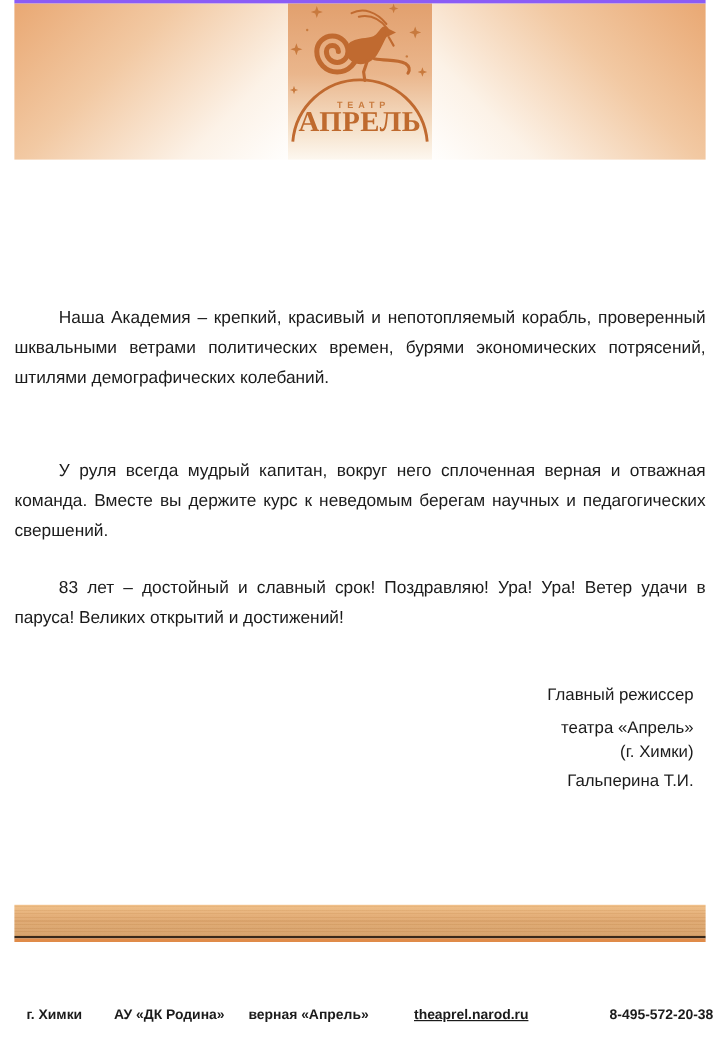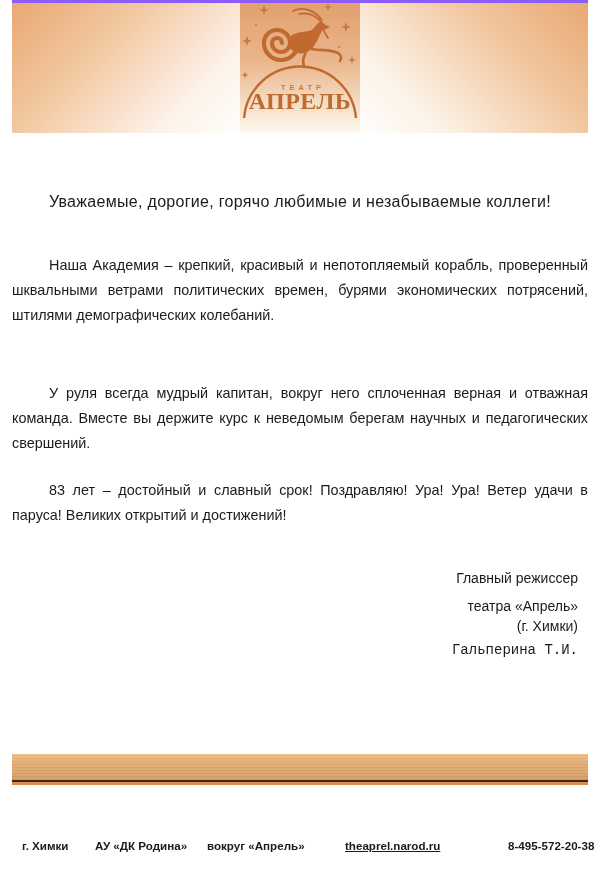--- a/index.html
+++ b/index.html
@@ -33,21 +33,21 @@
   }
   .para.p1 { top:253px; }
   .para.p2 { top:381px; }
   .para.p3 { top:478px; }
 
   .signature {
     position:absolute; top:568px; right:22px; text-align:right;
     font-size:14px; line-height:20px;
   }
   .signature .role2 { margin-top:8px; }
-  .signature .name  { margin-top:4px;font-family:Liberation Mono, monospace; }
+  .signature .name  { margin-top:4px; }
 
   
   .footer-bar {
     position:absolute; top:754px; left:12px; right:12px; height:26px;
     background:
       repeating-linear-gradient(0deg, rgba(110,70,35,0.06) 0 1px, rgba(255,255,255,0.05) 1px 3px),
       linear-gradient(to bottom,#f0be85 0%,#e3ab72 35%,#d49e66 100%);
     border-bottom:2px solid #38281a;
   }
   .footer-bar::after {
@@ -98,35 +98,34 @@
 
         <path d="M4 115 A56.2 56.2 0 0 1 116 115" fill="none" stroke="#c06a30" stroke-width="2.4"></path>
 
         <text x="63" y="87" text-anchor="middle" font-family="Liberation Sans, sans-serif" font-weight="bold" font-size="7.5" letter-spacing="4" fill="#c97c40">ТЕАТР</text>
         <text x="60" y="106" text-anchor="middle" font-family="Liberation Serif, serif" font-weight="bold" font-size="24" letter-spacing="0.5" fill="#bf6a2e">АПРЕЛЬ</text>
       </svg>
     </div>
     <div class="banner-side right"></div>
   </div>
 
-  <div class="salutation">Уважаемые, дорогие, горячо любимые и незабываемые коллеги!</div>
 
   <div class="para p2">У руля всегда мудрый капитан, вокруг него сплоченная верная и отважная команда. Вместе вы держите курс к неведомым берегам научных и педагогических свершений.</div>
   <div class="para p1">Наша Академия – крепкий, красивый и непотопляемый корабль, проверенный шквальными ветрами политических времен, бурями экономических потрясений, штилями демографических колебаний.</div>
   <div class="para p3">83 лет – достойный и славный срок! Поздравляю! Ура! Ура! Ветер удачи в паруса! Великих открытий и достижений!</div>
 
   <div class="signature">
     <div class="role1">Главный режиссер</div>
     <div class="role2">театра «Апрель»</div>
     <div class="role3">(г. Химки)</div>
     <div class="name">Гальперина Т.И.</div>
   </div>
 
   <div class="footer-bar"></div>
   <div class="footer-row">
     <span class="f-city">г. Химки</span>
     <span class="f-org">АУ «ДК Родина»</span>
-    <span class="f-theater">вокруг «Апрель»</span>
+    <span class="f-theater">верная «Апрель»</span>
     <a class="f-site">theaprel.narod.ru</a>
     <span class="f-phone">8-495-572-20-38</span>
   </div>
 
 </div>
 
 </body></html>

